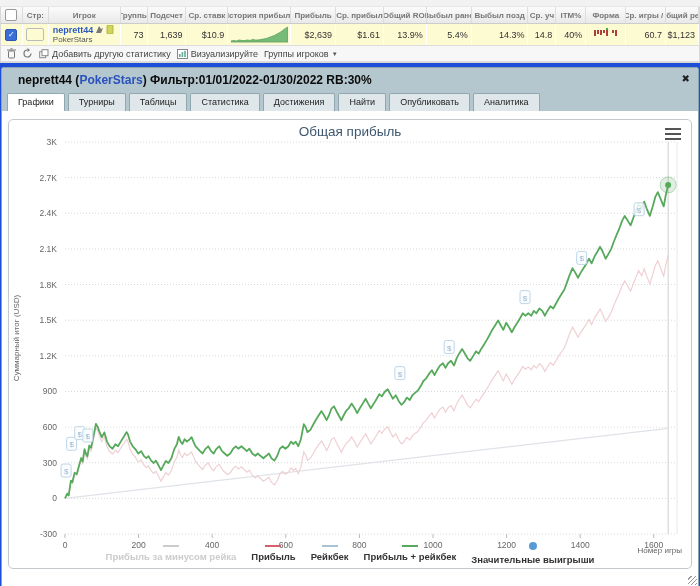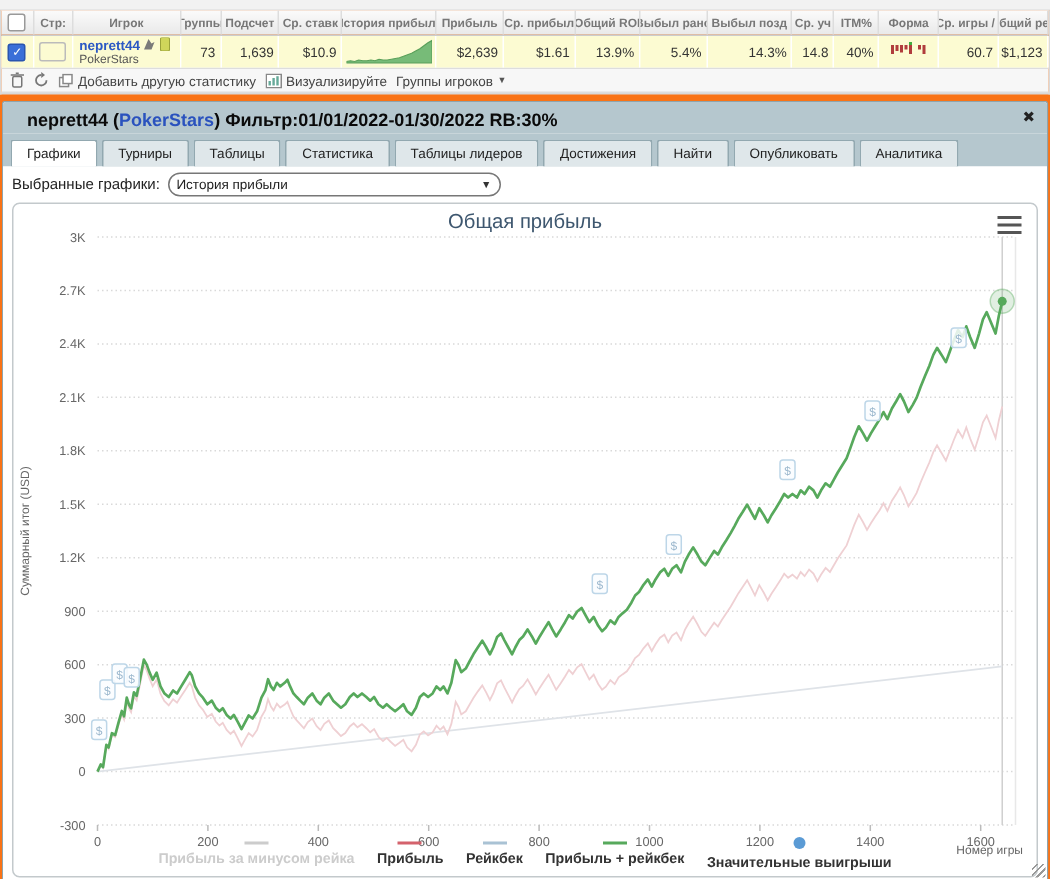--- a/index.html
+++ b/index.html
@@ -1,16 +1,16 @@
 <!DOCTYPE html>
 <html><head>
 <meta charset="utf-8">
 <style>
   html,body{margin:0;padding:0;background:#fff;}
-  #app{position:relative;width:700px;height:586px;overflow:hidden;background:#f97316;
+  #app{position:relative;width:700px;height:586px;overflow:hidden;background:#1d4ed8;
        font-family:"Liberation Sans","DejaVu Sans",sans-serif;color:#333;}
   
   .top-strip{height:6px;background:#f2f2f2;border-bottom:1px solid #e6e6e6;}
   .stats{border:1px solid #d9d9d9;border-top:none;}
   .thead{display:flex;height:16px;background:linear-gradient(#fbfbfb,#e9e9e9);
          border-bottom:1px solid #ccc;}
   .th{font-size:8px;font-weight:bold;color:#777;display:flex;align-items:center;
       justify-content:center;border-right:1px solid #ddd;overflow:hidden;
       white-space:nowrap;box-sizing:border-box;}
   .trow{display:flex;height:21px;background:#fff;border-bottom:1px solid #ddd;}
@@ -187,34 +187,26 @@
   <div class="panel">
     <div class="phead">
       <span>neprett44</span><span> (</span><a href="#" style="text-decoration:none">PokerStars</a><span>) </span><span>Фильтр:01/01/2022-01/30/2022 RB:30%</span>
       <span class="pclose">✖</span>
     </div>
     <div class="tabstrip" id="tabstrip">
         <div class="tab active">Графики</div>
         <div class="tab">Турниры</div>
         <div class="tab">Таблицы</div>
         <div class="tab">Статистика</div>
-        <div class="tab">Таблицы лидеров</div>
         <div class="tab">Достижения</div>
         <div class="tab">Найти</div>
         <div class="tab">Опубликовать</div>
         <div class="tab">Аналитика</div>
       </div>
     <div class="pcontent">
-      <div class="selrow">
-        <span>Выбранные графики:</span>
-        <span class="fselect">
-          <span>История прибыли</span>
-          <span class="car">▼</span>
-        </span>
-      </div>
 
       <div class="chart-box">
         <svg id="plot" width="682" height="446">
             <line x1="56" y1="22" x2="668" y2="22" stroke="#d9d9d9" stroke-width="1" stroke-dasharray="1,2"></line>
             <text x="48" y="25" text-anchor="end" font-size="8.5" fill="#666">3K</text>
             <line x1="56" y1="57.637" x2="668" y2="57.637" stroke="#d9d9d9" stroke-width="1" stroke-dasharray="1,2"></line>
             <text x="48" y="60.637" text-anchor="end" font-size="8.5" fill="#666">2.7K</text>
             <line x1="56" y1="93.274" x2="668" y2="93.274" stroke="#d9d9d9" stroke-width="1" stroke-dasharray="1,2"></line>
             <text x="48" y="96.274" text-anchor="end" font-size="8.5" fill="#666">2.4K</text>
             <line x1="56" y1="128.911" x2="668" y2="128.911" stroke="#d9d9d9" stroke-width="1" stroke-dasharray="1,2"></line>

